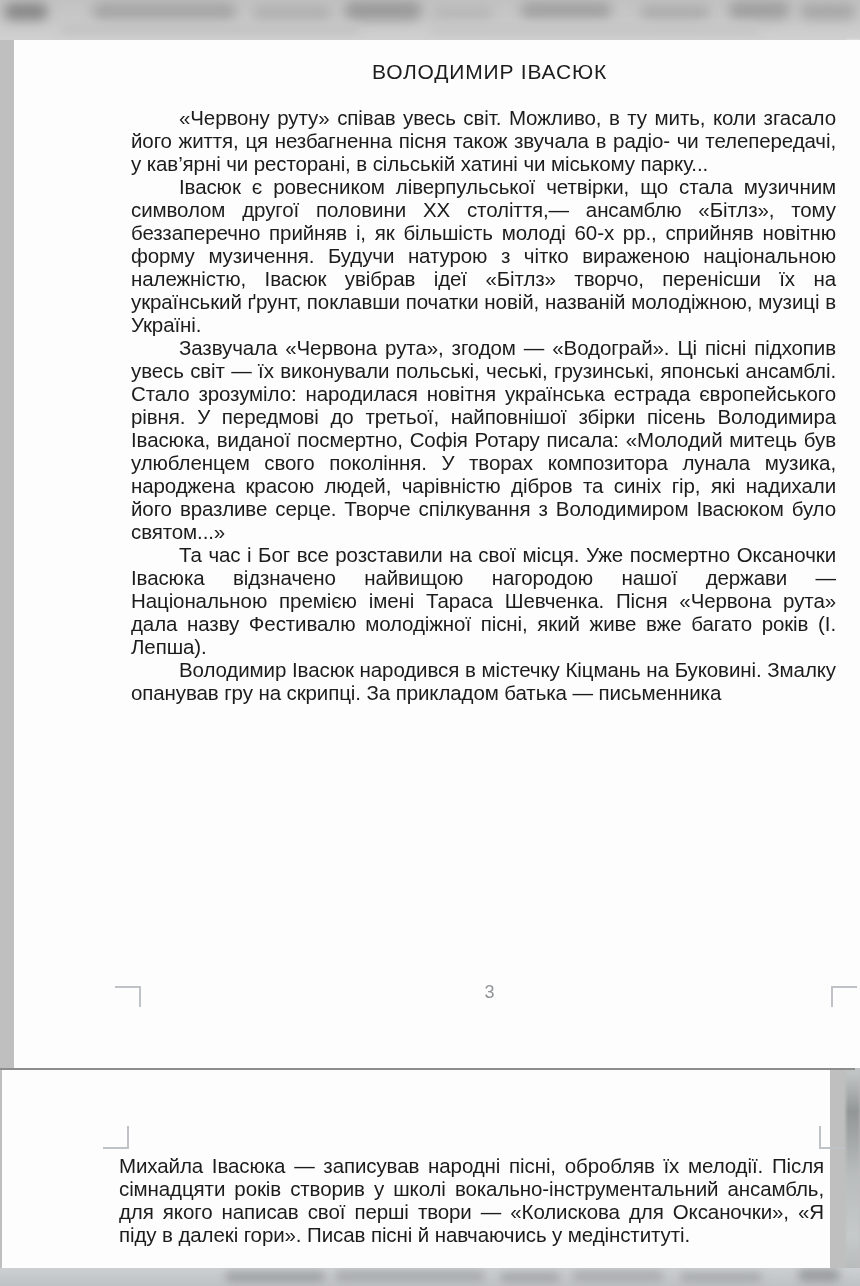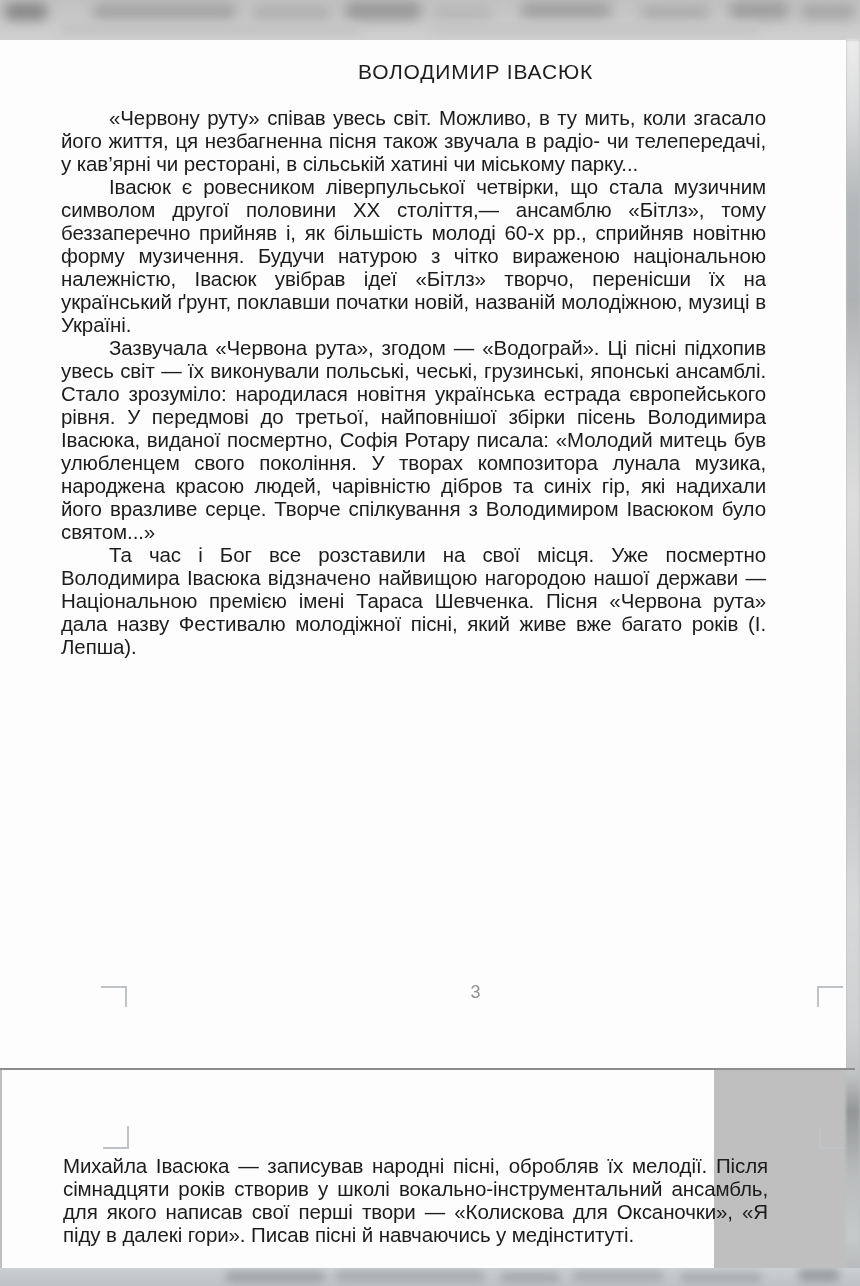--- a/index.html
+++ b/index.html
@@ -23,34 +23,34 @@
 
   
   .edge-strip { position: absolute; left: 846px; top: 40px; width: 14px; height: 1246px;
     filter: blur(1.5px);
     background: linear-gradient(#ededed 0%, #d8dadb 6%, #b4b8ba 13%, #afb2b4 21%,
       #cacccd 28%, #dddddd 37%, #cfcfcf 48%, #c3c5c6 58%, #d6d8d9 69%, #cfd1d2 79%,
       #c0c3c4 83%, #939697 86%, #b9bcbd 91%, #c6c9ca 96%, #b1b4b5 100%); }
 
   
   .page { position: absolute; background: #fdfdfd; z-index: 1; }
-  .page-1 { left: 0; top: 40px; width: 846px; height: 1028px; }
-  .page-2 { left: 2px; top: 1070px; width: 712px; height: 198px; }
+  .page-1 { left: 14px; top: 40px; width: 846px; height: 1028px; }
+  .page-2 { left: 2px; top: 1070px; width: 828px; height: 198px; }
   .page-separator { position: absolute; left: 0; top: 1068px; width: 855px; height: 2px;
     background: #8d8d8d; z-index: 2; }
 
   
   .doc-title {
     padding-top: 20px; margin: 0 0 23px 0;
     width: 705px; margin-left: 123px;
     text-align: center;
     font-size: 21px; line-height: 23px; font-weight: 400;
     letter-spacing: 0.8px; color: #1d1d1d;
   }
-  .text-block { width: 705px; margin-left: 61px; }
+  .text-block { width: 705px; margin-left: 117px; }
   .text-block p {
     margin: 0; padding: 0;
     font-size: 20.5px; line-height: 23px;
     color: #1c1c1c;
     text-align: justify;
     text-indent: 48px;
     letter-spacing: -0.1px;
   }
   .text-block p.no-indent { text-indent: 0; }
 
@@ -92,21 +92,22 @@
   </div>
 
   <div class="edge-strip"></div>
 
   <div class="page page-1">
     <h1 class="doc-title">ВОЛОДИМИР ІВАСЮК</h1>
     <div class="text-block">
       <p>«Червону руту» співав увесь світ. Можливо, в ту мить, коли згасало його життя, ця незбагненна пісня також звучала в радіо- чи телепередачі, у кав’ярні чи ресторані, в сільській хатині чи міському парку...</p>
       <p>Івасюк є ровесником ліверпульської четвірки, що стала музичним символом другої половини XX століття,— ансамблю «Бітлз», тому беззаперечно прийняв і, як більшість молоді 60-х рр., сприйняв новітню форму музичення. Будучи натурою з чітко вираженою національною належністю, Івасюк увібрав ідеї «Бітлз» творчо, перенісши їх на український ґрунт, поклавши початки новій, названій молодіжною, музиці в Україні.</p>
       <p>Зазвучала «Червона рута», згодом — «Водограй». Ці пісні підхопив увесь світ — їх виконували польські, чеські, грузинські, японські ансамблі. Стало зрозуміло: народилася новітня українська естрада європейського рівня. У передмові до третьої, найповнішої збірки пісень Володимира Івасюка, виданої посмертно, Софія Ротару писала: «Молодий митець був улюбленцем свого покоління. У творах композитора лунала музика, народжена красою людей, чарівністю дібров та синіх гір, які надихали його вразливе серце. Творче спілкування з Володимиром Івасюком було святом...»</p>
-      <p>Та час і Бог все розставили на свої місця. Уже посмертно Володимира Івасюка відзначено найвищою нагородою нашої держави — Національною премією імені Тараса Шевченка. Пісня «Червона рута» дала назву Фестивалю молодіжної пісні, який живе вже багато років (І. Лепша).</p>
+      <p>Та час і Бог все розставили на свої місця. Уже посмертно Оксаночки Івасюка відзначено найвищою нагородою нашої держави — Національною премією імені Тараса Шевченка. Пісня «Червона рута» дала назву Фестивалю молодіжної пісні, який живе вже багато років (І. Лепша).</p>
+      <p>Володимир Івасюк народився в містечку Кіцмань на Буковині. Змалку опанував гру на скрипці. За прикладом батька — письменника</p>
     </div>
     <div class="crop-mark mark-top-right-open p1-mark-left"></div>
     <div class="crop-mark mark-top-left-open p1-mark-right"></div>
     <div class="page-number">3</div>
   </div>
 
   <div class="page-separator"></div>
 
   <div class="page page-2">
     <div class="crop-mark mark-bottom-right-open p2-mark-left"></div>

